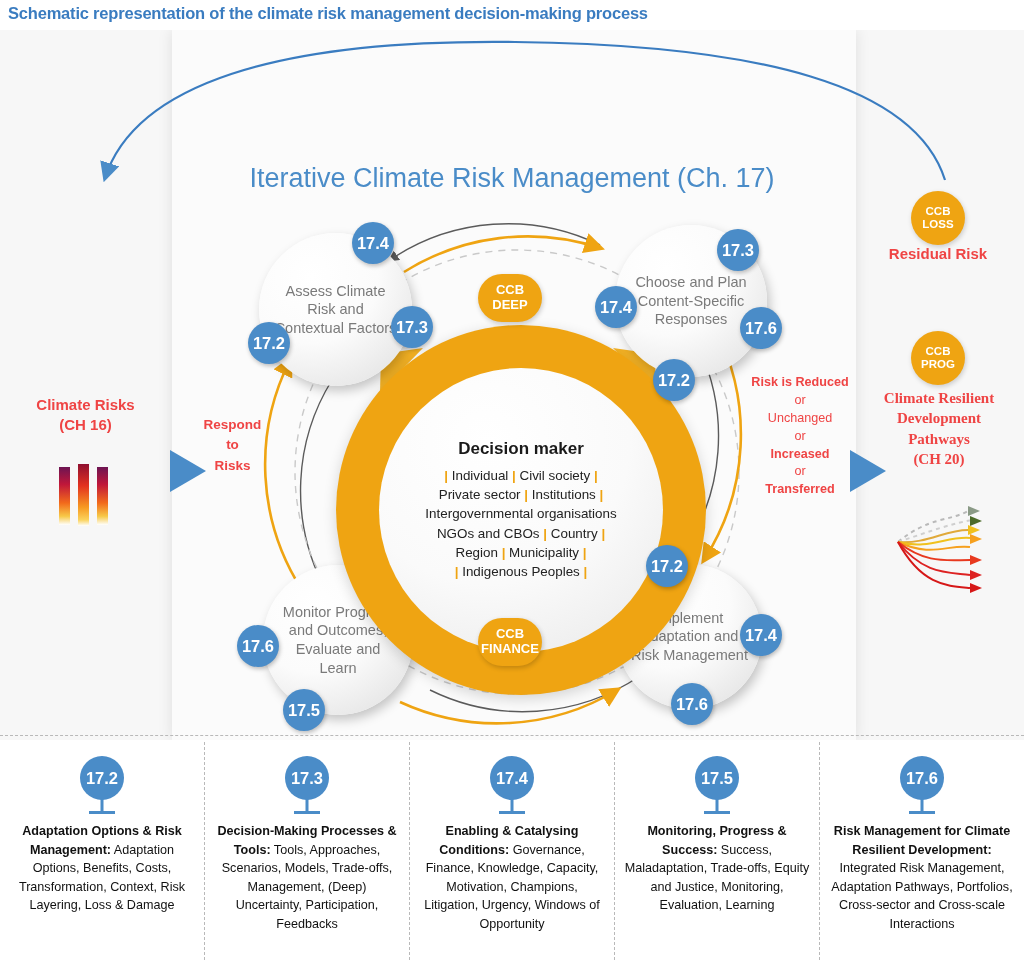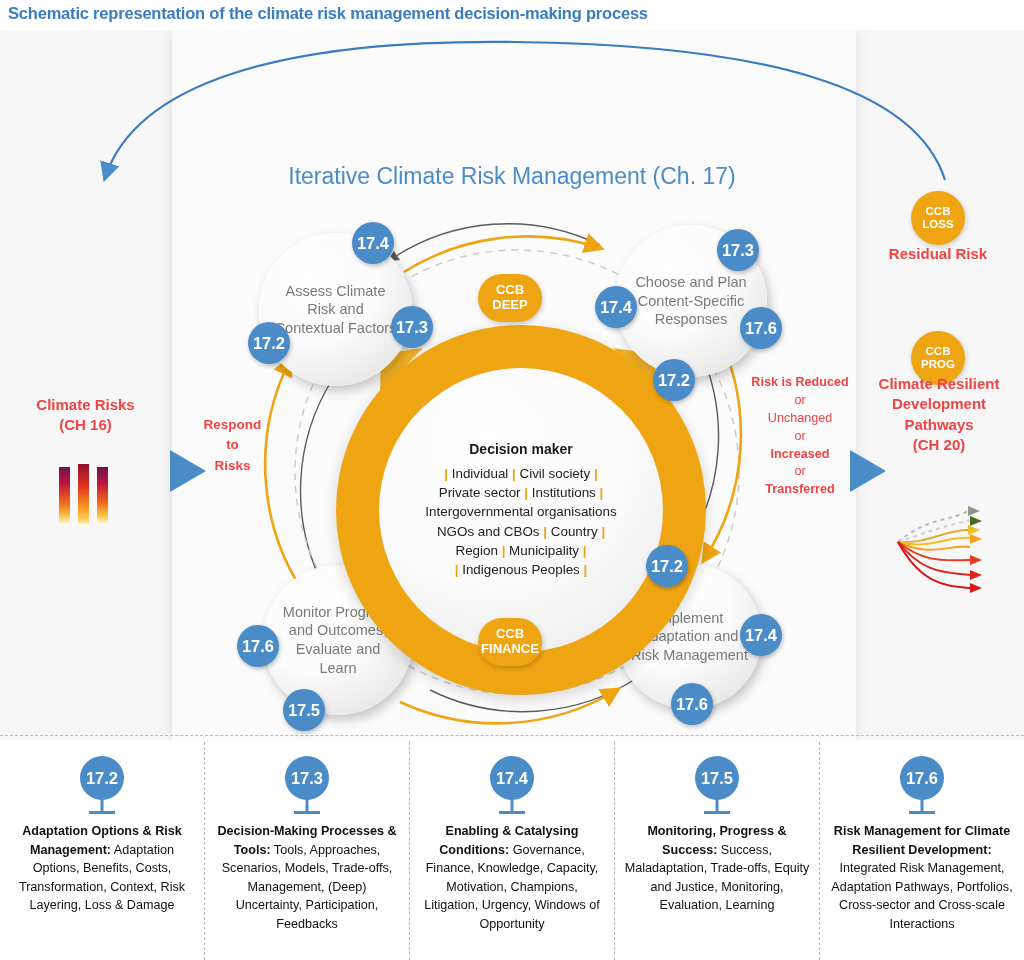--- a/index.html
+++ b/index.html
@@ -12,21 +12,21 @@
     color:#3A7CC0;letter-spacing:-.2px;white-space:nowrap;}
 
   
   .stage{position:absolute;left:0;top:30px;width:1024px;height:710px;
     background:#f7f7f7;overflow:hidden;}
   .panel-mid{position:absolute;left:172px;top:0;width:684px;height:710px;
     background:#fbfbfb;box-shadow:0 0 14px rgba(0,0,0,.10);}
 
   
   .cycle-heading{position:absolute;left:0;top:133px;width:1024px;text-align:center;
-    font-size:23px;color:#4A8CC8;}
+    font-size:27px;color:#4A8CC8;}
 
   
   .node{position:absolute;border-radius:50%;
     background:radial-gradient(circle at 34% 28%,#ffffff 0%,#fbfbfb 45%,#e9e9e9 78%,#dedede 100%);
     box-shadow:3px 5px 11px rgba(0,0,0,.22);
     display:flex;align-items:center;justify-content:center;text-align:center;
     color:#7a7a7a;font-size:14.5px;line-height:1.28;padding:0 14px;box-sizing:border-box;}
   #node-assess   {left:259px;top:203px;width:153px;height:153px;}
   #node-choose   {left:615px;top:195px;width:152px;height:152px;}
   #node-implement{left:617px;top:534px;width:145px;height:145px;}
@@ -39,21 +39,21 @@
   .badge.b42{width:42px;height:42px;font-size:16.5px;}
 
   
   .ring-outer{position:absolute;left:336px;top:295px;width:370px;height:370px;
     border-radius:50%;background:#EFA412;box-shadow:0 4px 14px rgba(0,0,0,.16);}
   .ring-inner{position:absolute;left:43px;top:43px;width:284px;height:284px;border-radius:50%;
     background:radial-gradient(circle at 38% 26%,#ffffff 0%,#fafafa 52%,#ededed 86%,#e4e4e4 100%);}
   .dm-wrap{position:absolute;left:0;top:0;width:100%;height:100%;
     display:flex;flex-direction:column;align-items:center;justify-content:center;
     text-align:center;padding:0 12px;box-sizing:border-box;}
-  .dm-title{font-size:14px;font-weight:bold;color:#1a1a1a;margin-bottom:7px;}
+  .dm-title{font-size:17px;font-weight:bold;color:#1a1a1a;margin-bottom:7px;}
   .dm-line{font-size:13.4px;color:#222;line-height:1.42;white-space:nowrap;}
   .pipe{color:#EFA412;font-weight:bold;}
 
   
   .ccb-pill{position:absolute;background:#EFA412;border-radius:26px;color:#fff;
     font-weight:bold;font-size:13px;line-height:1.12;text-align:center;
     display:flex;flex-direction:column;align-items:center;justify-content:center;
     box-shadow:1px 2px 5px rgba(0,0,0,.2);z-index:7;}
   #ccb-deep   {left:478px;top:244px;width:64px;height:48px;}
   #ccb-finance{left:478px;top:588px;width:64px;height:48px;}
@@ -235,21 +235,21 @@
     <div class="ccb-chip" style="left:911px;top:161px;">
       <span>CCB</span>
       <span>LOSS</span>
     </div>
     <div class="side-label" style="left:858px;top:215px;width:160px;font-size:15px;">Residual Risk</div>
 
     <div class="ccb-chip" style="left:911px;top:301px;">
       <span>CCB</span>
       <span>PROG</span>
     </div>
-    <div class="side-label" style="left:853px;top:344px;width:172px;font-size:15px;line-height:1.35;">
+    <div class="side-label" style="left:853px;top:358px;width:172px;font-size:15px;line-height:1.35;font-family:Liberation Serif, serif;">
       <div>Climate Resilient</div>
       <div>Development</div>
       <div>Pathways</div>
       <div>(CH 20)</div>
     </div>
 
     <div class="side-label" style="left:740px;top:344px;width:120px;font-size:12.6px;line-height:1.42;">
       <div style="font-weight:bold">Risk is Reduced</div>
       <div style="font-weight:normal">or</div>
       <div style="font-weight:normal">Unchanged</div>

